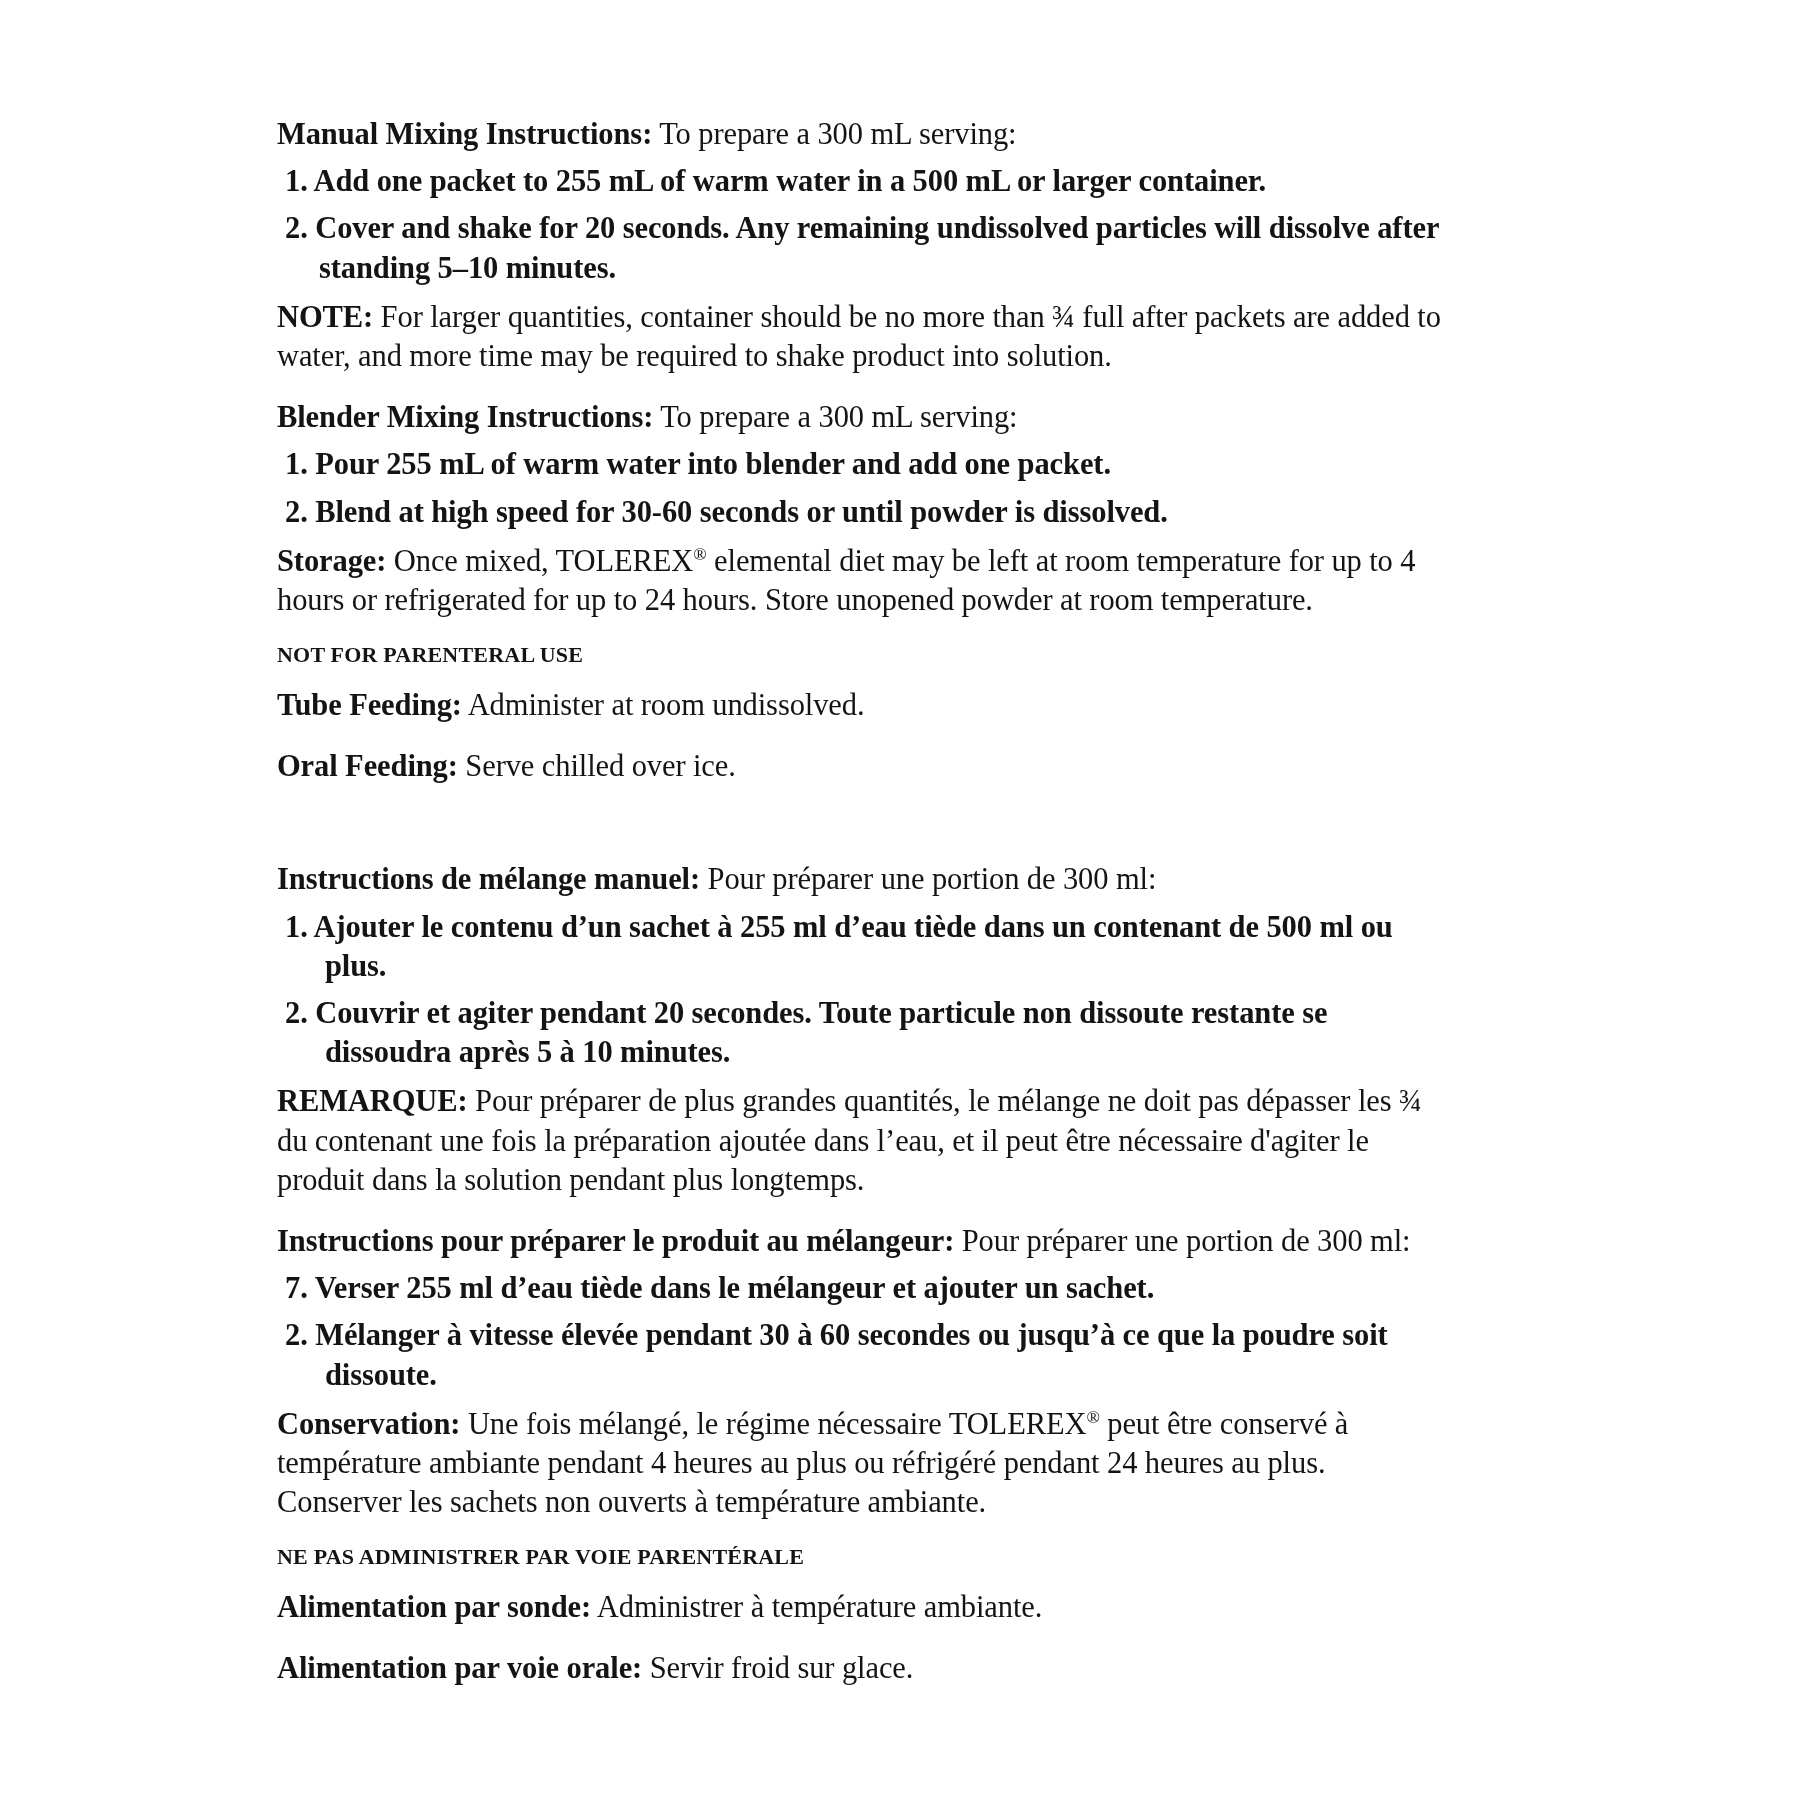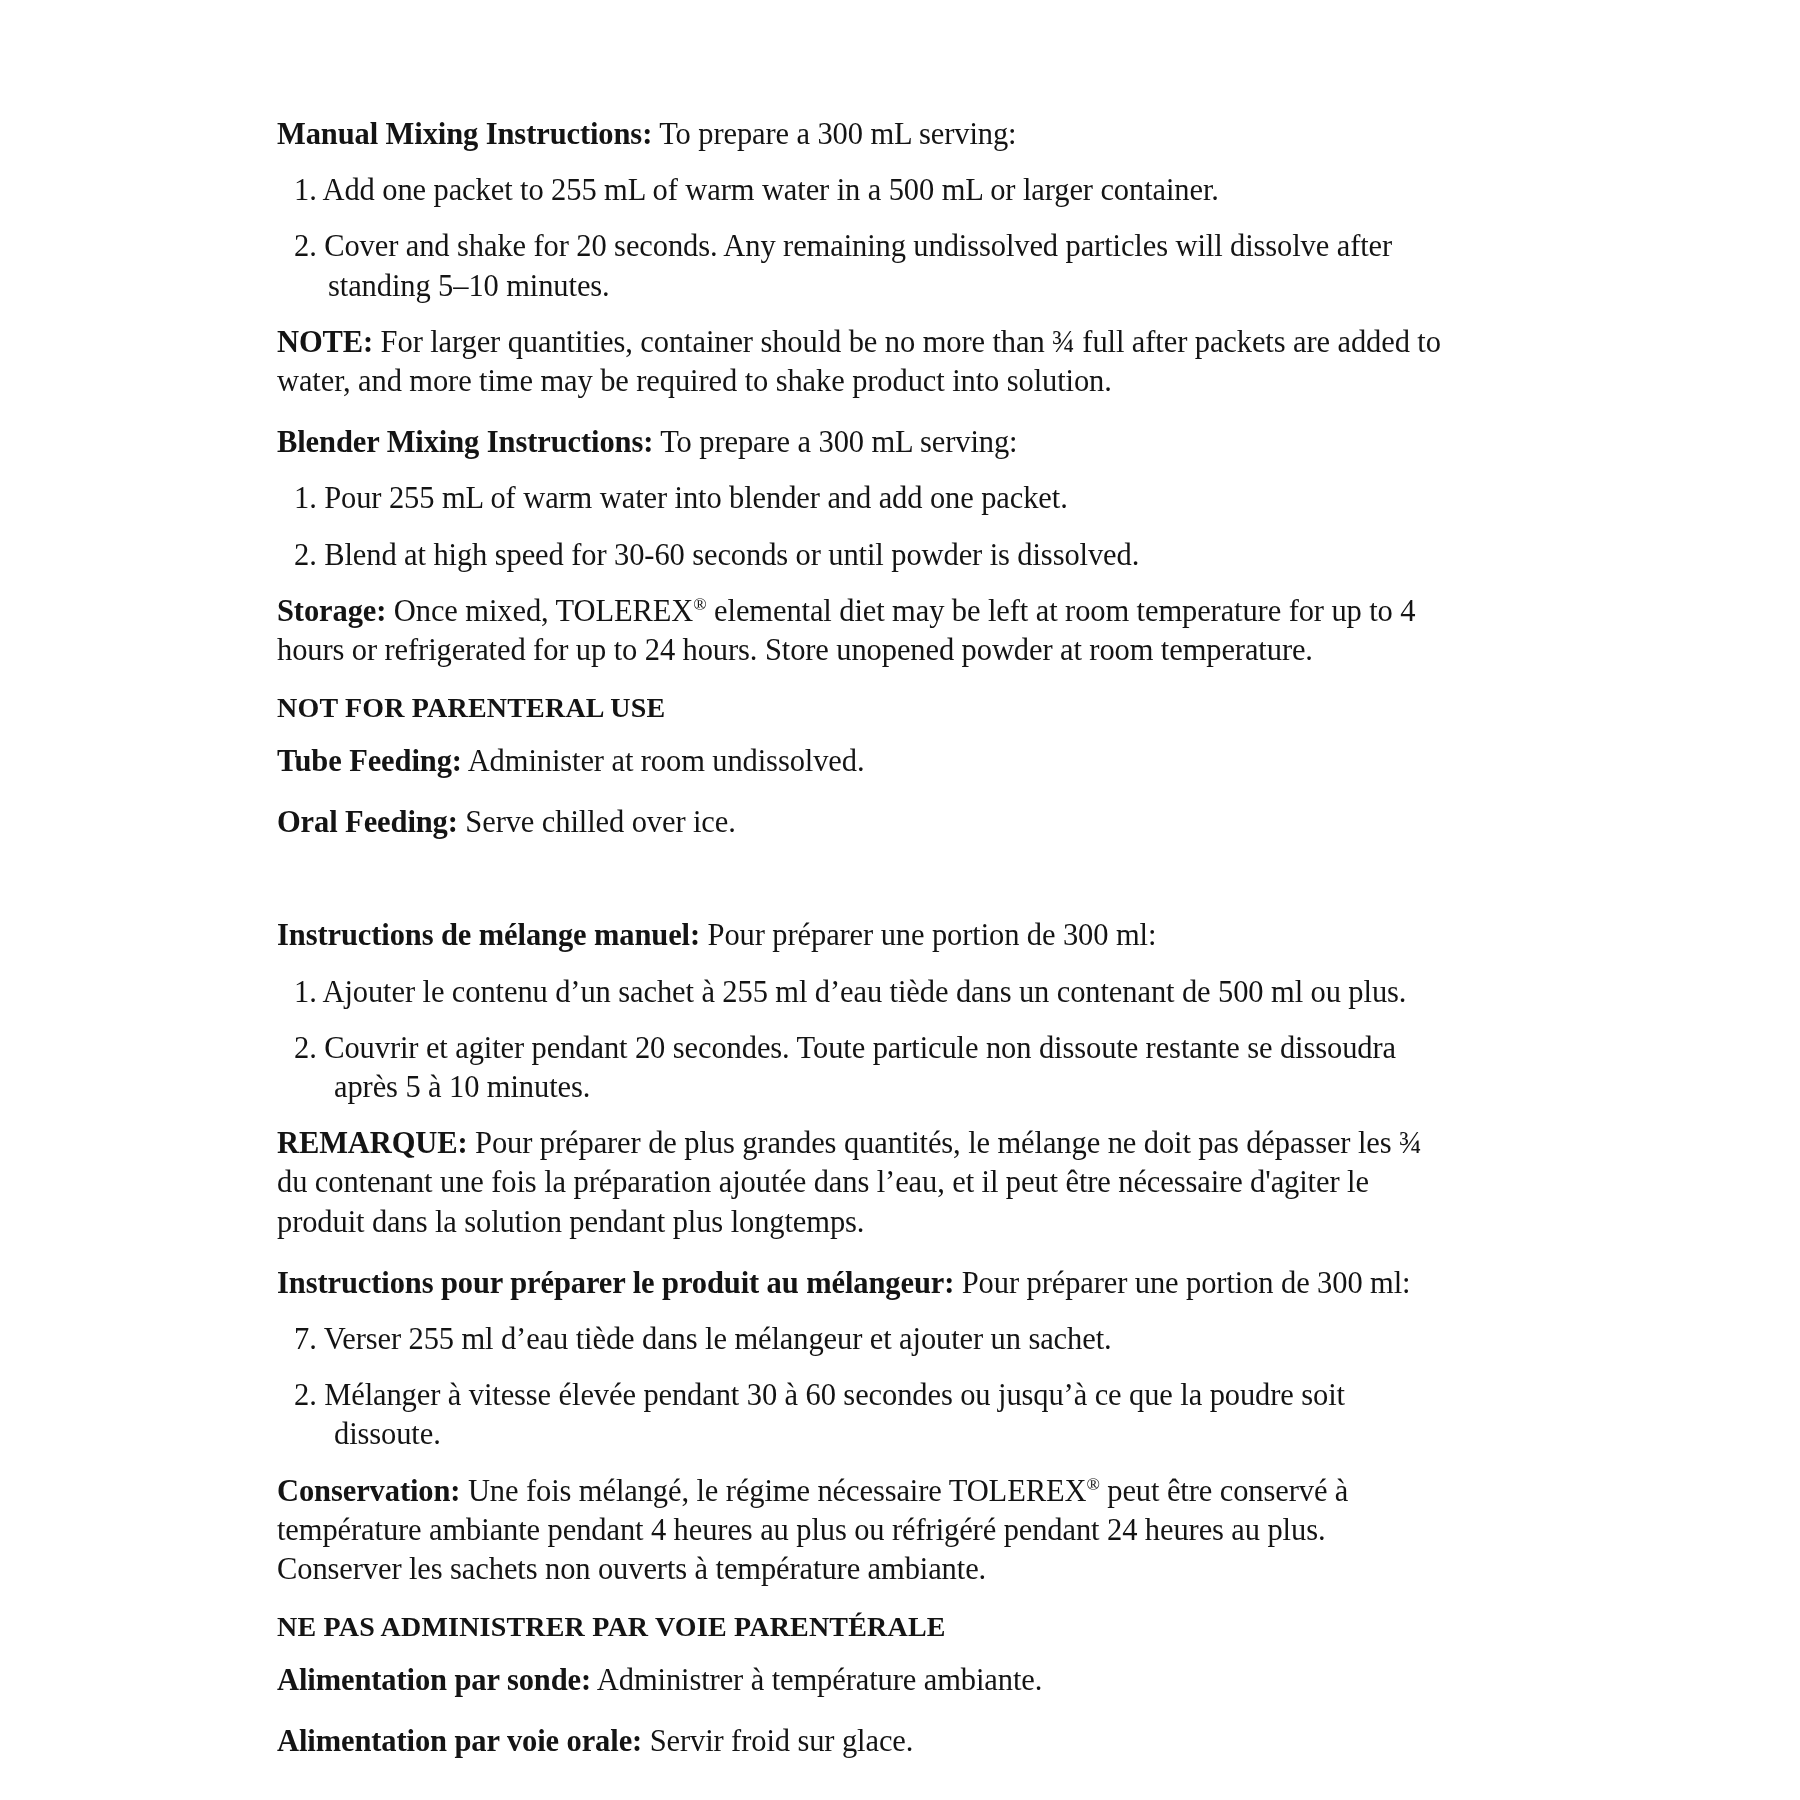--- a/index.html
+++ b/index.html
@@ -37,32 +37,33 @@
     font-size: 30.5px;
     line-height: 1.285;
     letter-spacing: -0.1px;
     margin: 0;
     text-align: left;
   }
   .lead {
     font-weight: bold;
   }
   .caps-head {
-    font-size: 28px;
+    font-size: 22px;
     font-weight: bold;
     letter-spacing: 0.2px;
     margin: 0 0 18px 0;
   }
   .num-item {
     font-size: 30.5px;
     line-height: 1.285;
     letter-spacing: -0.1px;
-    margin: 17px;
+    margin: 8px;
     padding-left: 34px;
     text-indent: -34px;
+    font-weight: bold;
   }
   .num-item.hang-wide {
     padding-left: 40px;
     text-indent: -40px;
   }
   .gap-big {
     height: 52px;
   }
   sup.reg {
     font-size: 0.58em;

